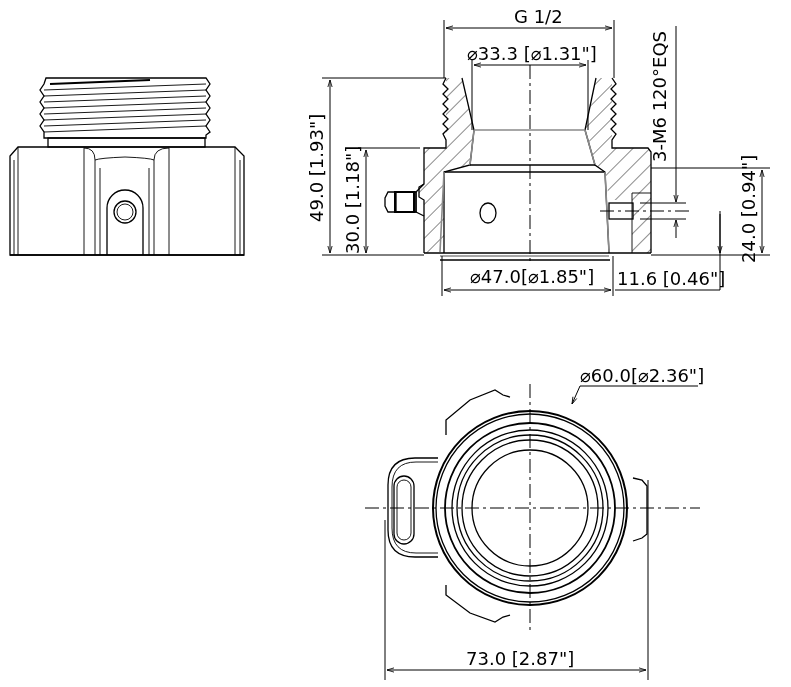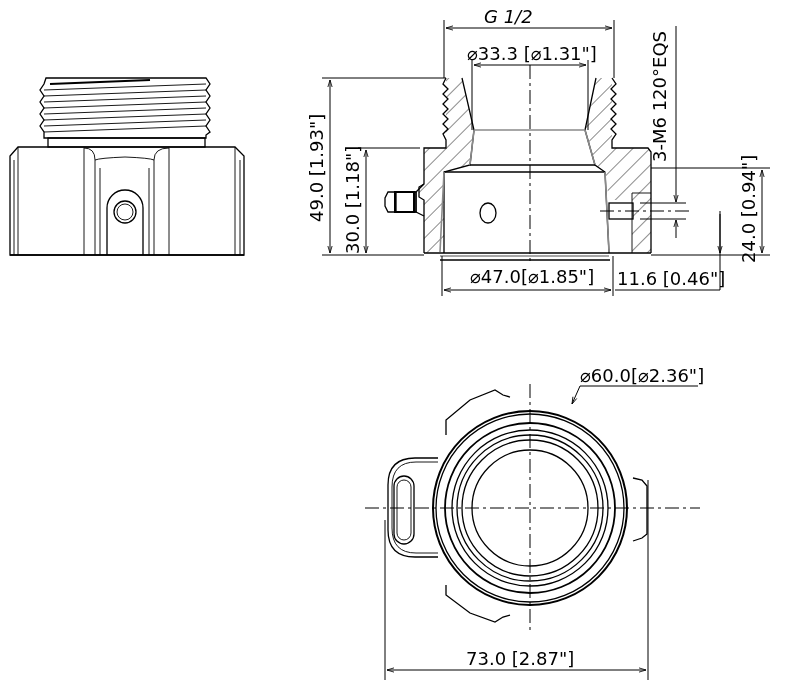--- a/index.html
+++ b/index.html
@@ -155,21 +155,21 @@
 
     <line class="dim" x1="580" y1="386" x2="698" y2="386"></line>
     <line class="dim" x1="580" y1="386" x2="572" y2="404" marker-end="url(#arr)"></line>
 
     <line class="dim" x1="385" y1="520" x2="385" y2="680"></line>
     <line class="dim" x1="648" y1="480" x2="648" y2="680"></line>
     <line class="dim" x1="387" y1="670" x2="646" y2="670" marker-start="url(#arr)" marker-end="url(#arr)"></line>
   </g>
 </svg>
 
-<div class="lbl" style="left:484px;top:8px;font-style:italic;">G 1/2</div>
+<div class="lbl" style="left:514px;top:8px;">G 1/2</div>
 <div class="lbl" style="left:467px;top:45px;">⌀33.3 [⌀1.31"]</div>
 <div class="lbl vert" style="left:308px;top:222px;">49.0 [1.93"]</div>
 <div class="lbl vert" style="left:344px;top:254px;">30.0 [1.18"]</div>
 <div class="lbl vert" style="left:651px;top:162px;">3-M6 120°EQS</div>
 <div class="lbl vert" style="left:740px;top:263px;">24.0 [0.94"]</div>
 <div class="lbl" style="left:470px;top:268px;">⌀47.0[⌀1.85"]</div>
 <div class="lbl" style="left:617px;top:270px;">11.6 [0.46"]</div>
 <div class="lbl" style="left:580px;top:367px;">⌀60.0[⌀2.36"]</div>
 <div class="lbl" style="left:466px;top:650px;">73.0 [2.87"]</div>
 

